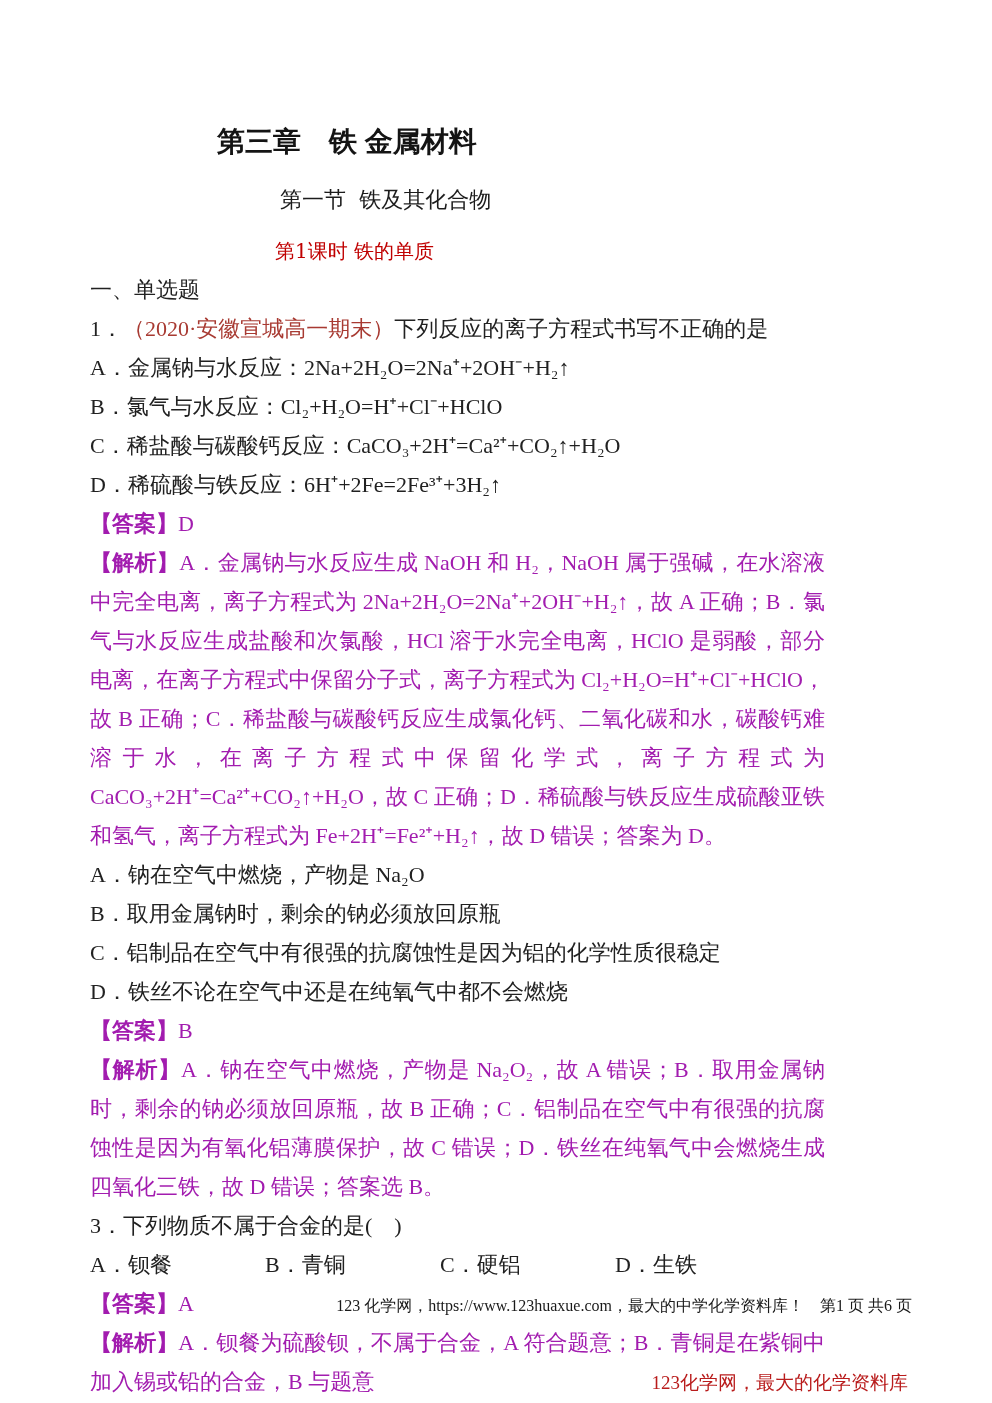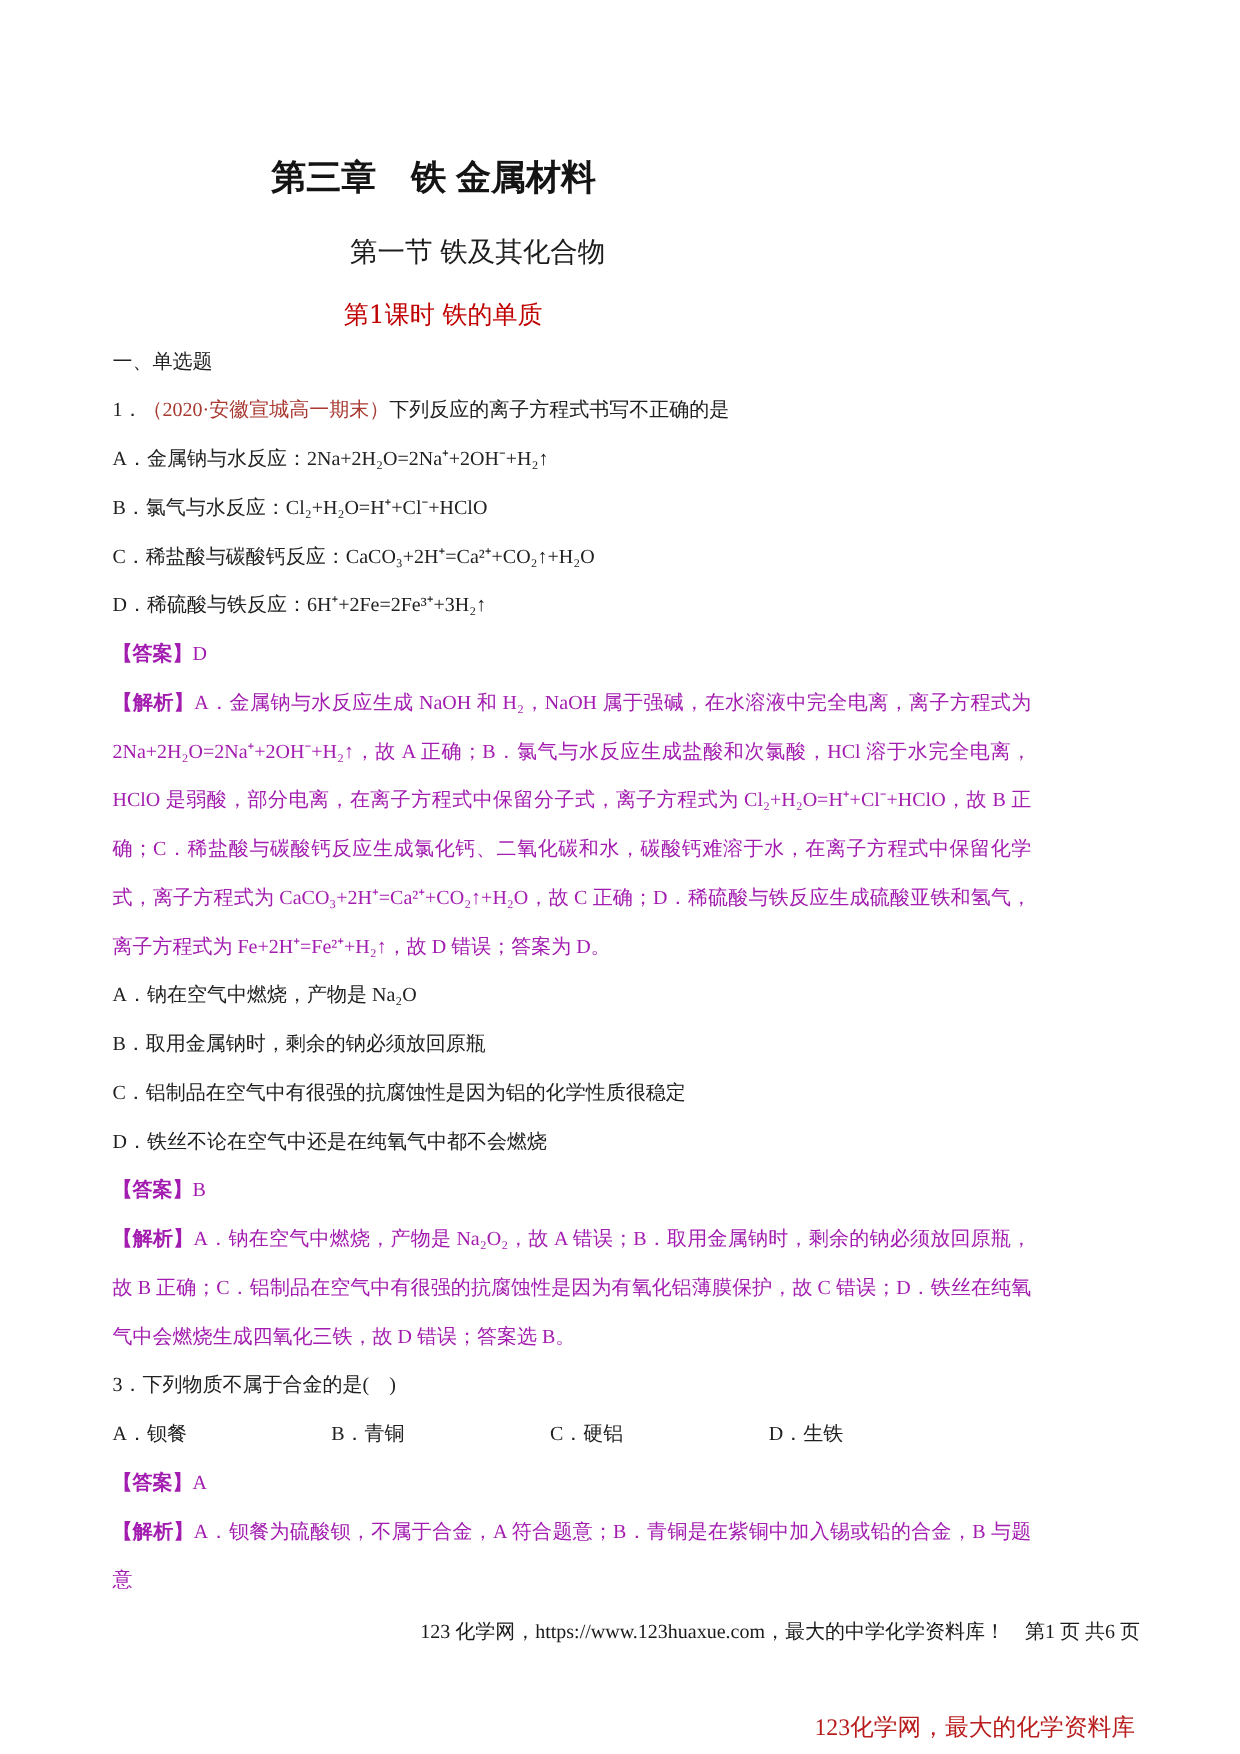--- a/index.html
+++ b/index.html
@@ -11,32 +11,32 @@
     font-family:"Liberation Serif", serif;
     overflow:hidden;
   }
   .chapter{
     margin:0;padding:122px 0 0 217px;
     font-family:"Liberation Sans", sans-serif;
     font-size:28px;line-height:40px;font-weight:bold;color:#141414;
   }
   .section{
     margin:25px 0 0 0;padding-left:280px;
-    font-family:Liberation Sans, sans-serif;
+    font-family:Liberation Mono, monospace;
     font-size:22px;line-height:30px;font-weight:normal;color:#1c1c1c;
   }
   .lesson{
     margin:20px 0 0 0;padding-left:275px;
     font-family:"DejaVu Serif", serif;
     font-size:20px;line-height:28px;font-weight:normal;color:#c00000;
   }
   .body{
     margin-top:5px;
     padding:0 87px 0 90px;
-    font-size:16px;line-height:39px;
+    font-size:22px;line-height:39px;
   }
   .body p{margin:0;}
   .para{text-align:justify;}
   .red{color:#a21caf;}
   .lbl{font-weight:bold;}
   .tag{color:#a83a32;text-align:center;}
   .opt{display:inline-block;width:175px;}
   .opt.last{width:auto;}
   .footer{
     position:absolute;left:0;right:0;top:1296px;

